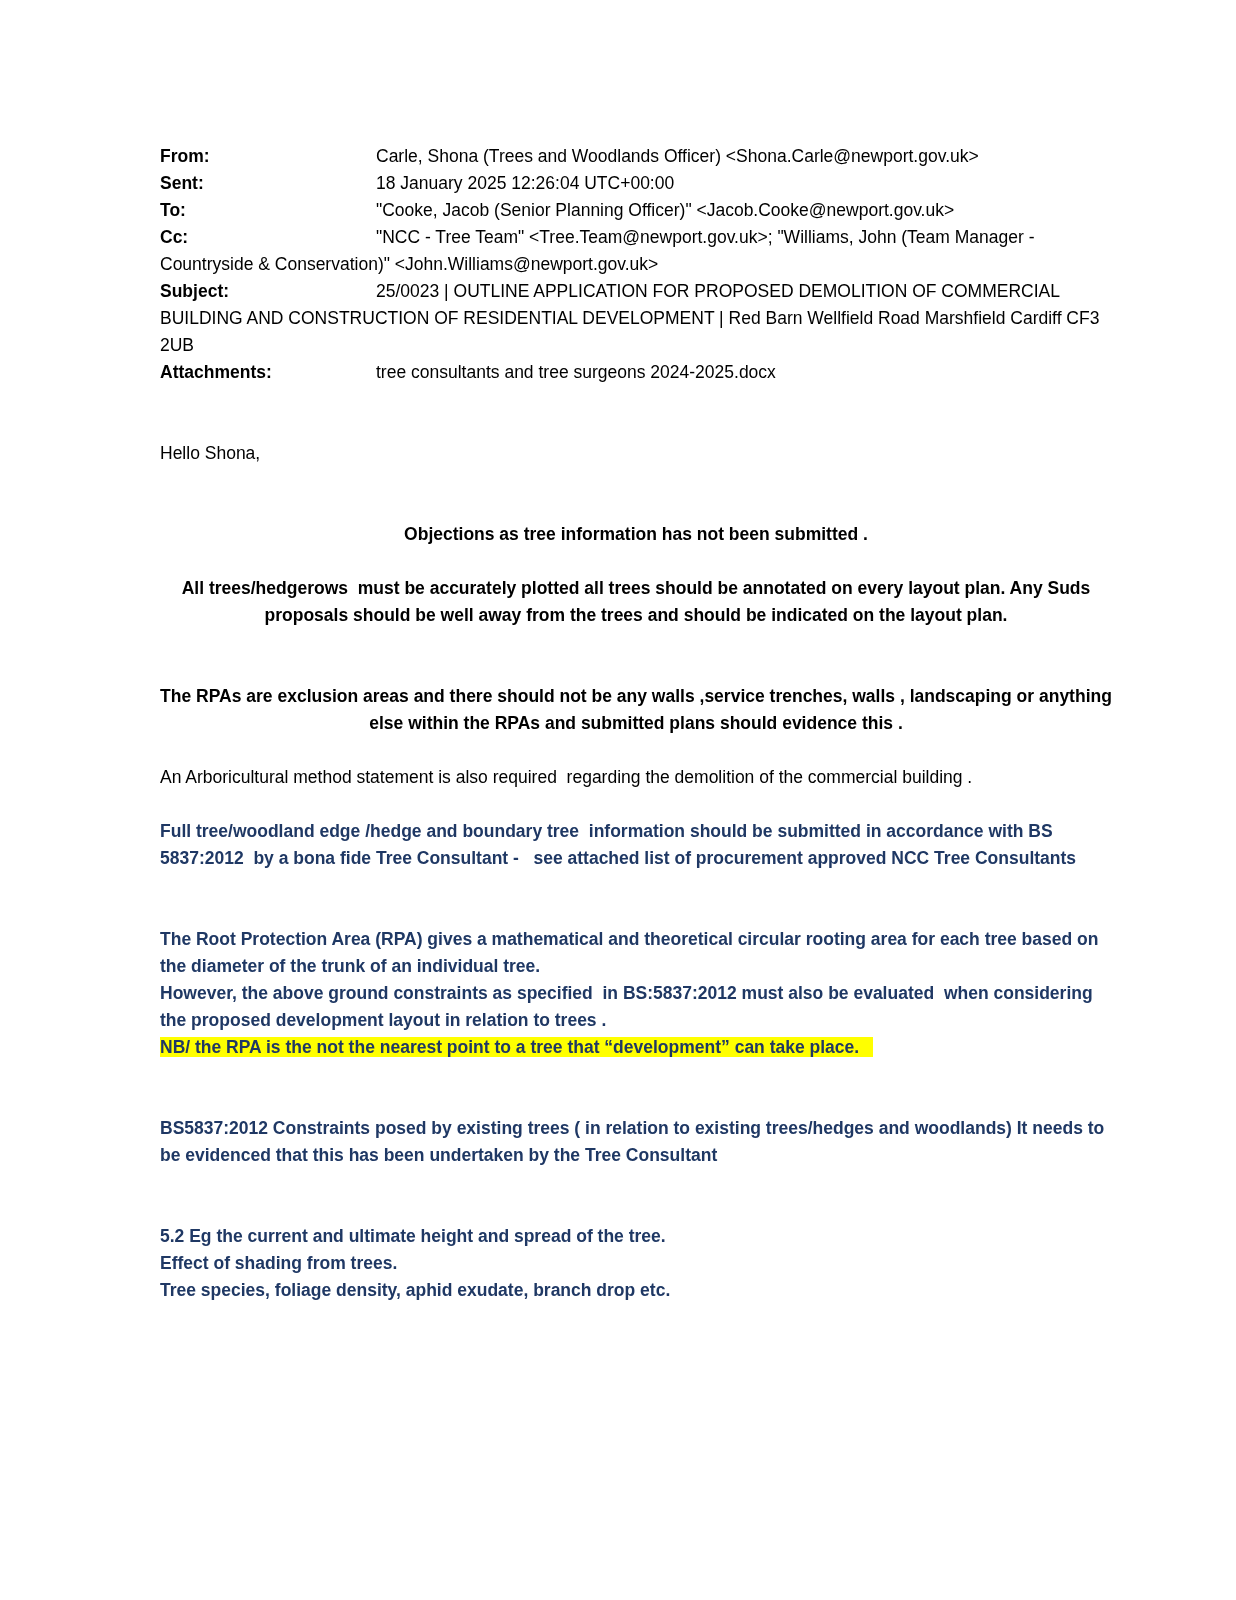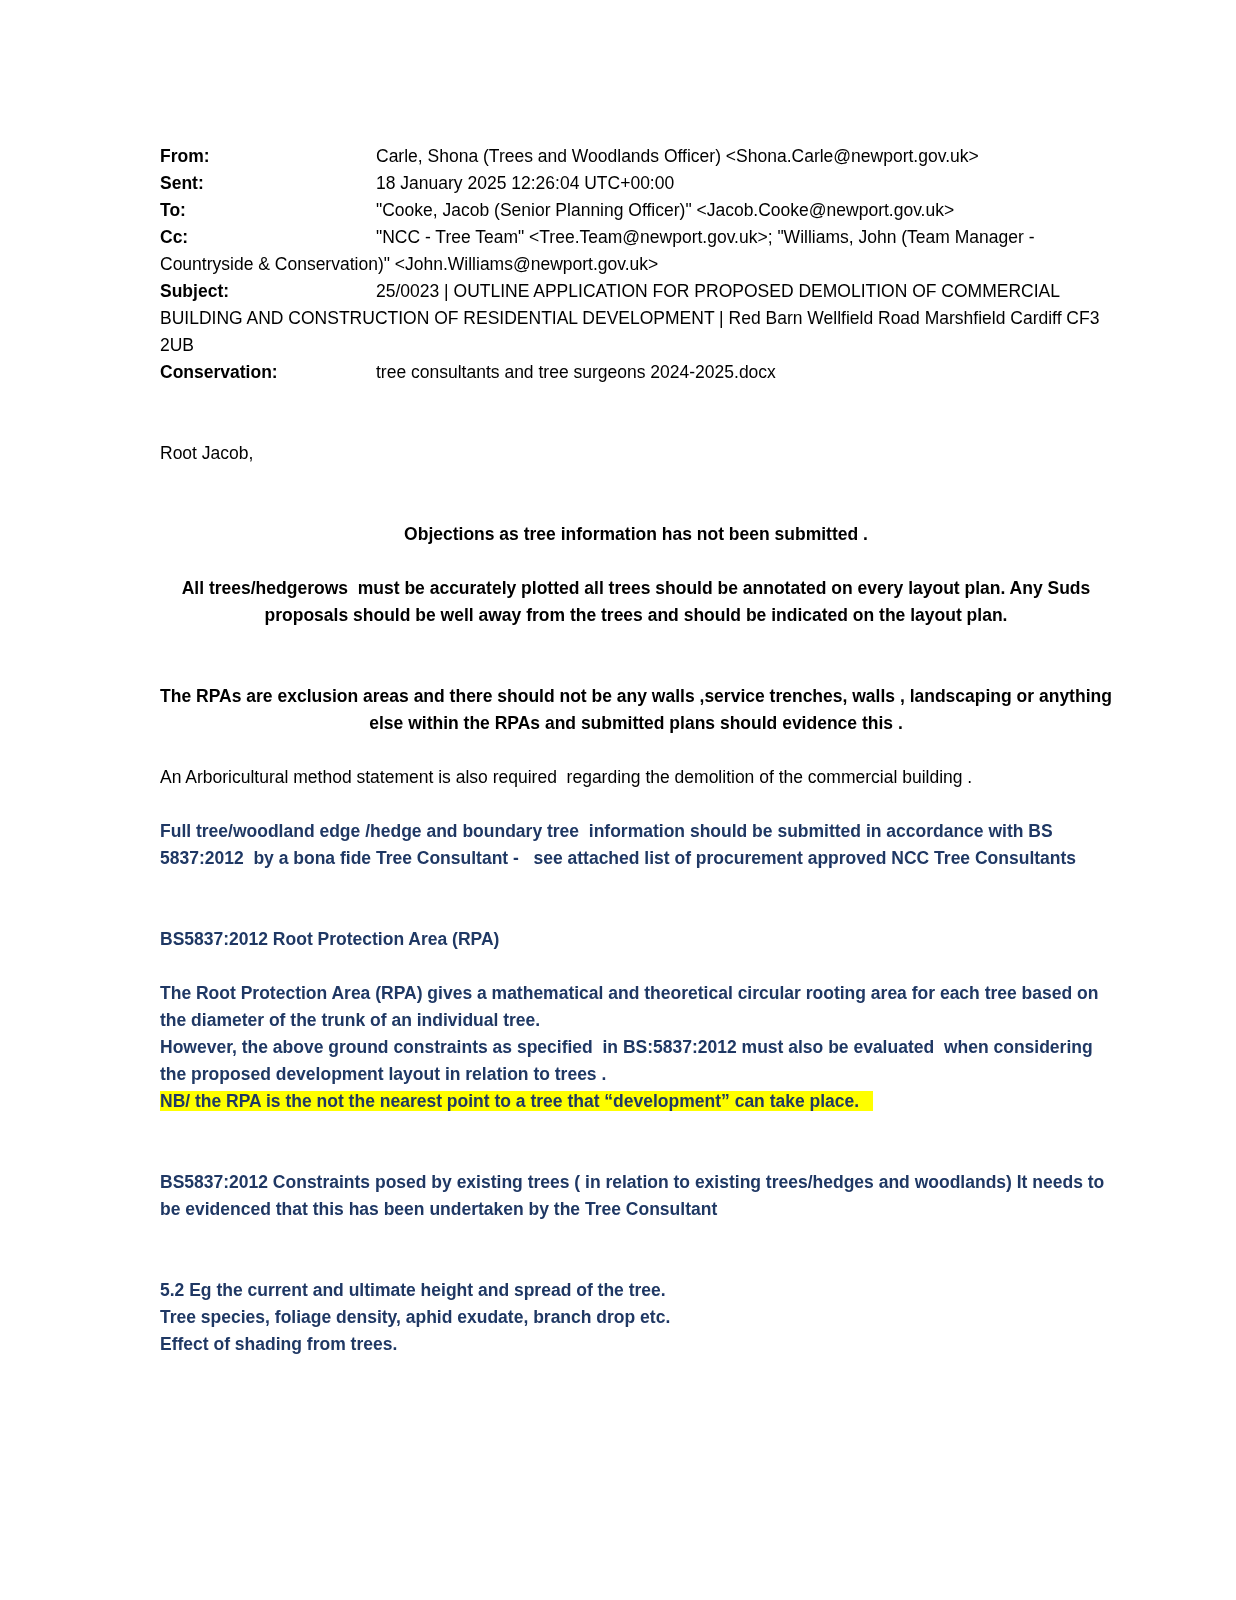--- a/index.html
+++ b/index.html
@@ -50,42 +50,41 @@
 <body>
 
 <div class="page">
 
   <div class="headers">
     <p class="header-row"><span class="hlabel">From:</span><span class="hvalue">Carle, Shona (Trees and Woodlands Officer) &lt;Shona.Carle@newport.gov.uk&gt;</span></p>
     <p class="header-row"><span class="hlabel">Sent:</span><span class="hvalue">18 January 2025 12:26:04 UTC+00:00</span></p>
     <p class="header-row"><span class="hlabel">To:</span><span class="hvalue">"Cooke, Jacob (Senior Planning Officer)" &lt;Jacob.Cooke@newport.gov.uk&gt;</span></p>
     <p class="header-row"><span class="hlabel">Cc:</span><span class="hvalue">"NCC - Tree Team" &lt;Tree.Team@newport.gov.uk&gt;; "Williams, John (Team Manager - Countryside &amp; Conservation)" &lt;John.Williams@newport.gov.uk&gt;</span></p>
     <p class="header-row"><span class="hlabel">Subject:</span><span class="hvalue">25/0023 | OUTLINE APPLICATION FOR PROPOSED DEMOLITION OF COMMERCIAL BUILDING AND CONSTRUCTION OF RESIDENTIAL DEVELOPMENT | Red Barn Wellfield Road Marshfield Cardiff CF3 2UB</span></p>
-    <p class="header-row"><span class="hlabel">Conservation:</span><span class="hvalue">tree consultants and tree surgeons 2024-2025.docx</span></p>
+    <p class="header-row"><span class="hlabel">Attachments:</span><span class="hvalue">tree consultants and tree surgeons 2024-2025.docx</span></p>
   </div>
 
   <div class="body-text">
-    <p class="plain mb-2">Root Jacob,</p>
+    <p class="plain mb-2">Hello Shona,</p>
 
     <p class="strong mb-1">Objections as tree information has not been submitted .</p>
 
     <p class="strong mb-2">All trees/hedgerows  must be accurately plotted all trees should be annotated on every layout plan. Any Suds proposals should be well away from the trees and should be indicated on the layout plan.</p>
 
     <p class="strong mb-1">The RPAs are exclusion areas and there should not be any walls ,service trenches, walls , landscaping or anything else within the RPAs and submitted plans should evidence this .</p>
 
     <p class="plain mb-1">An Arboricultural method statement is also required  regarding the demolition of the commercial building .</p>
 
     <p class="blue mb-2">Full tree/woodland edge /hedge and boundary tree  information should be submitted in accordance with BS 5837:2012  by a bona fide Tree Consultant -   see attached list of procurement approved NCC Tree Consultants</p>
 
-    <p class="blue mb-1">BS5837:2012 Root Protection Area (RPA)</p>
 
     <p class="blue mb-0">The Root Protection Area (RPA) gives a mathematical and theoretical circular rooting area for each tree based on the diameter of the trunk of an individual tree.</p>
     <p class="blue mb-0">However, the above ground constraints as specified  in BS:5837:2012 must also be evaluated  when considering the proposed development layout in relation to trees .</p>
     <p class="blue mb-2"><span class="highlight">NB/ the RPA is the not the nearest point to a tree that “development” can take place.</span></p>
 
     <p class="blue mb-2">BS5837:2012 Constraints posed by existing trees ( in relation to existing trees/hedges and woodlands) It needs to be evidenced that this has been undertaken by the Tree Consultant</p>
 
     <p class="blue mb-0">5.2 Eg the current and ultimate height and spread of the tree.</p>
+    <p class="blue mb-0">Effect of shading from trees.</p>
     <p class="blue mb-0">Tree species, foliage density, aphid exudate, branch drop etc.</p>
-    <p class="blue mb-0">Effect of shading from trees.</p>
   </div>
 
 </div>
 
 </body></html>

